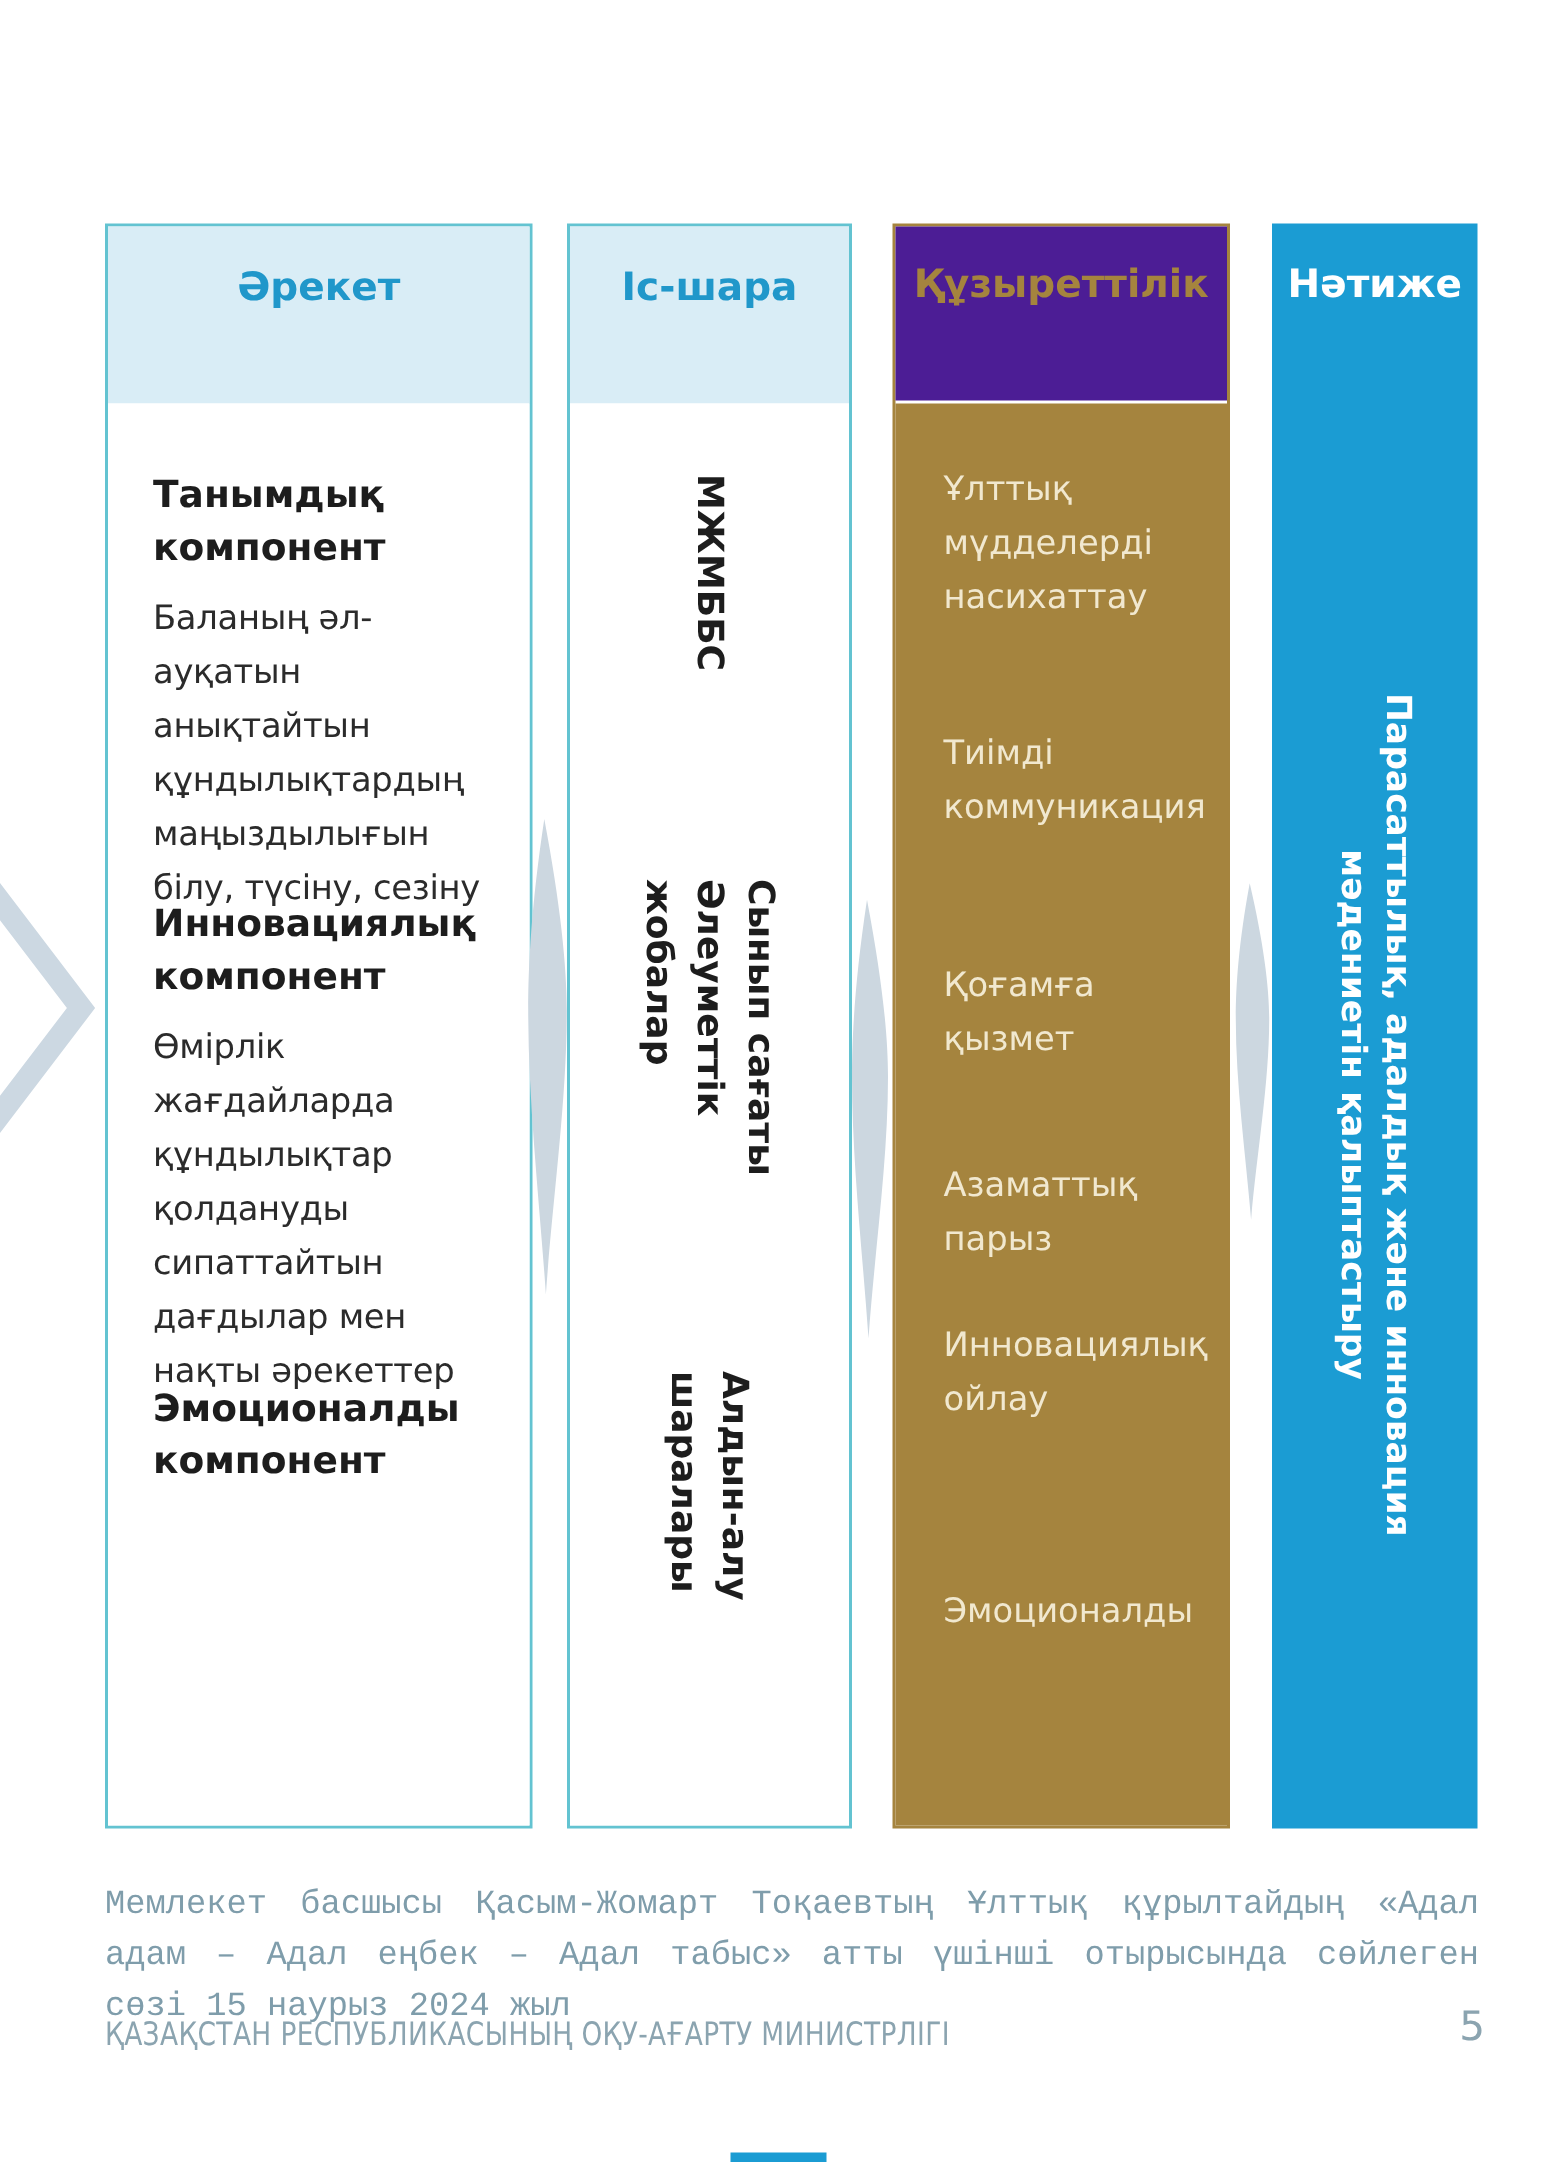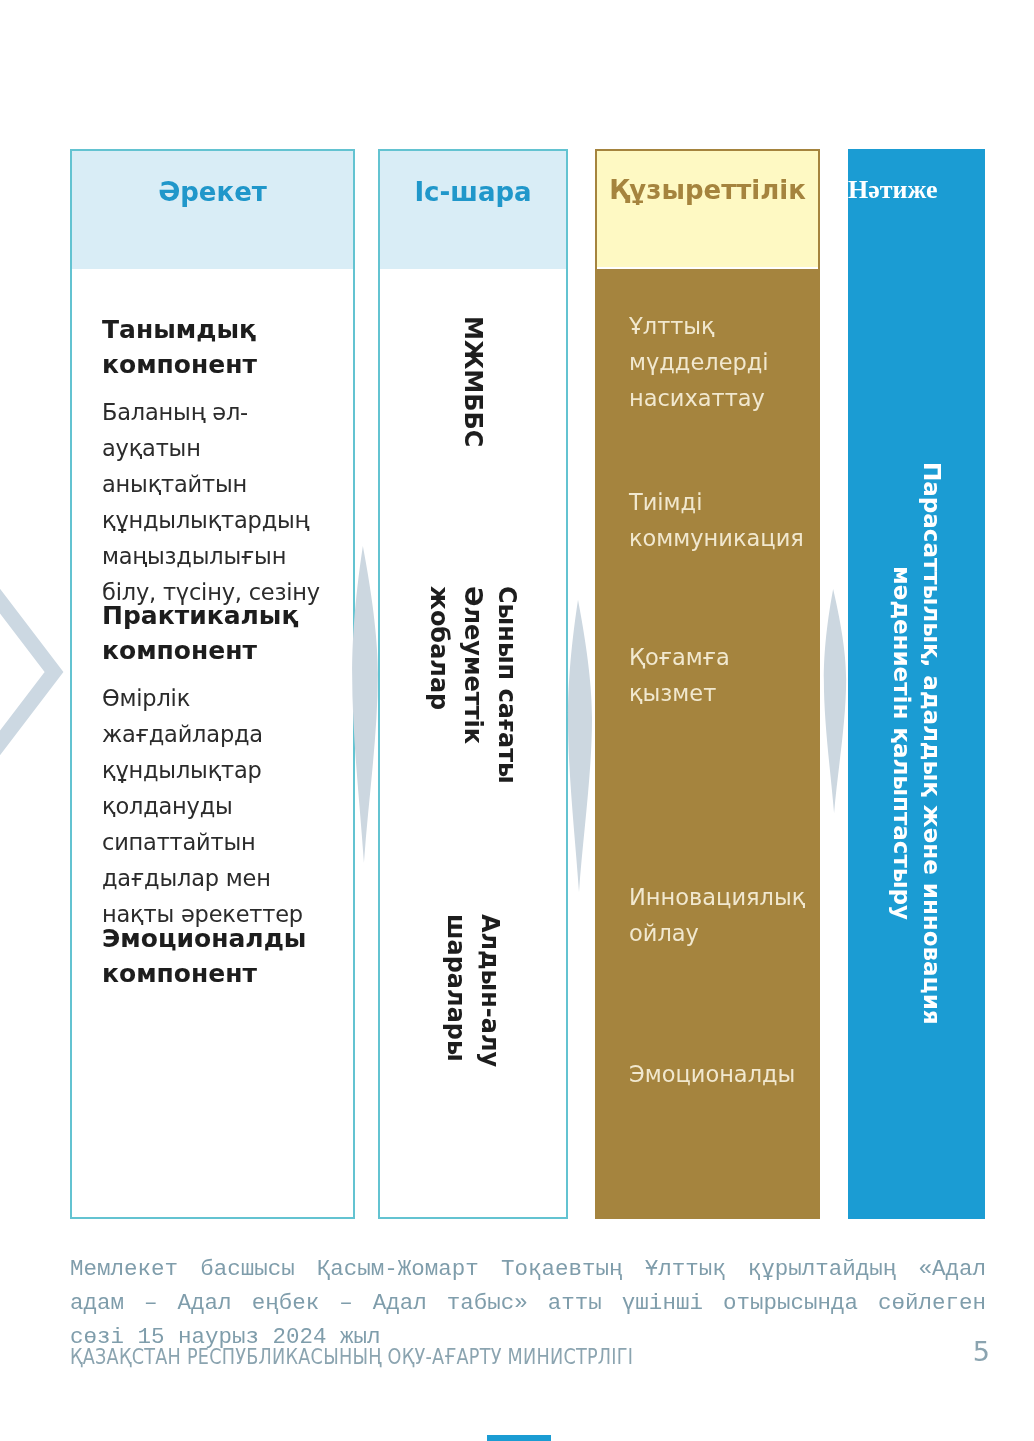--- a/index.html
+++ b/index.html
@@ -28,27 +28,27 @@
   .section h3{font-size:25px;font-weight:bold;color:#1d1d1d;line-height:35px;margin-bottom:12px;}
   .section p{font-size:22.5px;color:var(--ink);line-height:36px;letter-spacing:-0.2px;}
 
   .vblock{position:absolute;left:0;right:0;display:flex;justify-content:center;}
   .vtext{writing-mode:vertical-rl;white-space:pre-line;font-size:24px;font-weight:bold;
     color:#1d1d1d;line-height:34px;}
 
   .gold-body{background:var(--gold);}
   .gold-item{position:absolute;left:32px;right:16px;font-size:22.5px;line-height:36px;
     color:var(--gold-light);}
-  .comp-header{position:absolute;top:0;left:0;right:0;height:116px;background:#fef9c3;
+  .comp-header{position:absolute;top:0;left:0;right:0;height:116px;background:#4c1d95;
     display:flex;justify-content:center;align-items:flex-start;padding-top:24px;
     font-size:26px;font-weight:bold;color:var(--gold);}
 
   .result-header{position:absolute;top:0;left:0;right:0;height:118px;
-    display:flex;justify-content:flex-start;align-items:flex-start;padding-top:26px;
-    font-size:26px;font-weight:bold;color:#fff;font-family:Liberation Serif, serif;}
+    display:flex;justify-content:center;align-items:flex-start;padding-top:26px;
+    font-size:26px;font-weight:bold;color:#fff;}
   .result-text-wrap{position:absolute;inset:118px 0 0 0;display:flex;align-items:center;justify-content:center;}
   .result-text{writing-mode:vertical-rl;white-space:pre-line;text-align:center;
     font-size:23px;font-weight:600;color:#fff;line-height:30px;}
 
   .arrow-svg{position:absolute;}
 
   .caption{position:absolute;left:70px;top:1238px;width:916px;font-size:22.5px;
     line-height:34px;color:var(--caption);text-align:justify;font-family:Liberation Mono, monospace;}
   .footer-org{position:absolute;left:70px;top:1330px;white-space:nowrap;}
   .footer-org span{display:inline-block;transform:scaleX(0.82);transform-origin:left center;
@@ -69,21 +69,21 @@
   <div class="col col-bordered col-action">
     <div class="col-header">
       <span>Әрекет</span>
     </div>
     <div class="col-body">
       <div class="section" style="top:43px;">
         <h3>Танымдық компонент</h3>
         <p>Баланың әл-ауқатын анықтайтын құндылықтардың маңыздылығын білу, түсіну, сезіну</p>
       </div>
       <div class="section" style="top:329px;">
-        <h3>Практикалық компонент</h3>
+        <h3>Инновациялық компонент</h3>
         <p>Өмірлік жағдайларда құндылықтар қолдануды сипаттайтын дағдылар мен нақты әрекеттер</p>
       </div>
       <div class="section" style="top:652px;">
         <h3>Эмоционалды компонент</h3>
       </div>
     </div>
   </div>
 
   <svg class="arrow-svg" style="left:350px;top:528px;" width="30" height="325" viewBox="0 0 28 320" preserveAspectRatio="none">
     <path d="M12,4 C22,60 26,100 26,130 C26,190 17,255 13,316 C9,255 2,190 2,130 C2,100 4,60 12,4 Z" fill="#ccd7e0"></path>
@@ -114,20 +114,21 @@
   </svg>
 
   <div class="col col-competency">
     <div class="comp-header">
       <span>Құзыреттілік</span>
     </div>
     <div class="col-body gold-body">
       <div class="gold-item" style="top:39px;">Ұлттық мүдделерді насихаттау</div>
       <div class="gold-item" style="top:370px;">Қоғамға қызмет</div>
       <div class="gold-item" style="top:215px;">Тиімді коммуникация</div>
+      <div class="gold-item" style="top:503px;">Азаматтық парыз</div>
       <div class="gold-item" style="top:610px;">Инновациялық ойлау</div>
       <div class="gold-item" style="top:787px;">Эмоционалды</div>
     </div>
   </div>
 
   <svg class="arrow-svg" style="left:822px;top:572px;" width="26" height="230" viewBox="0 0 28 320" preserveAspectRatio="none">
     <path d="M12,4 C22,60 26,100 26,130 C26,190 17,255 13,316 C9,255 2,190 2,130 C2,100 4,60 12,4 Z" fill="#ccd7e0"></path>
   </svg>
 
   <div class="col col-result">

